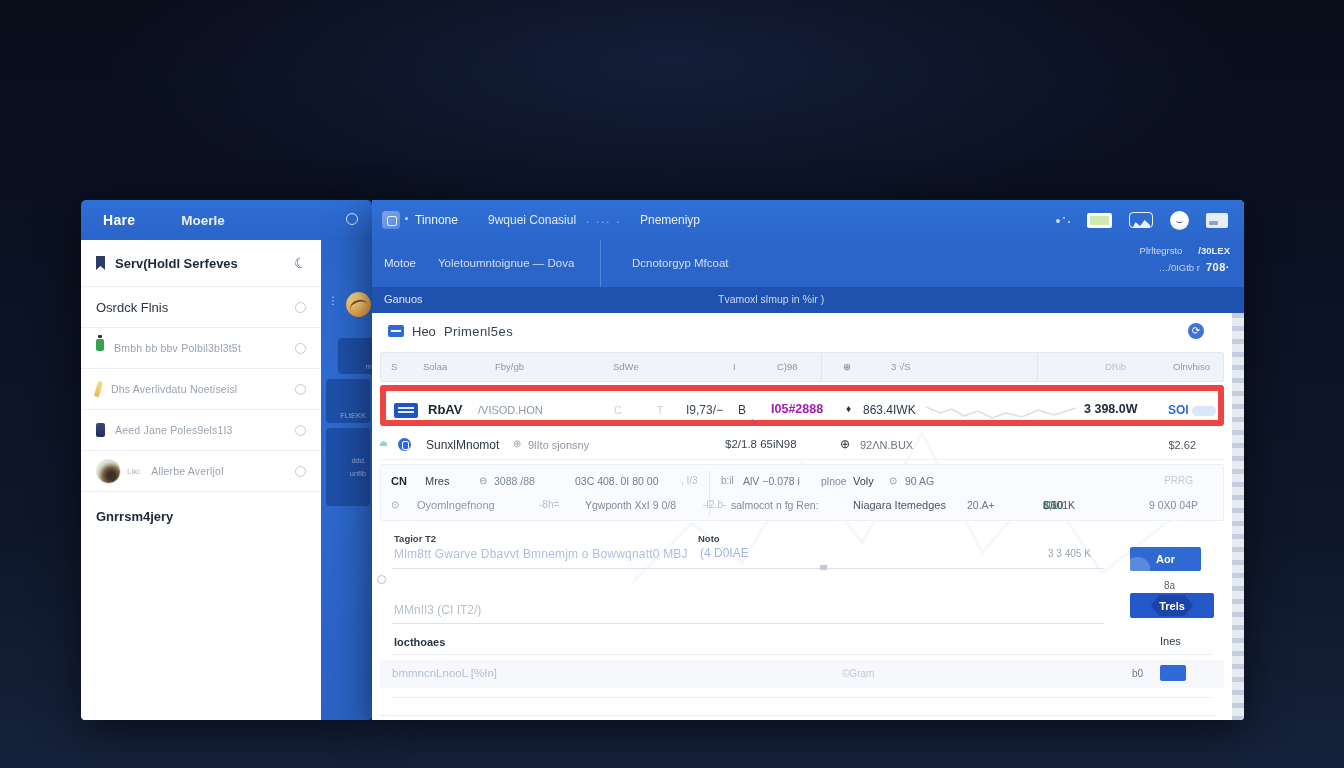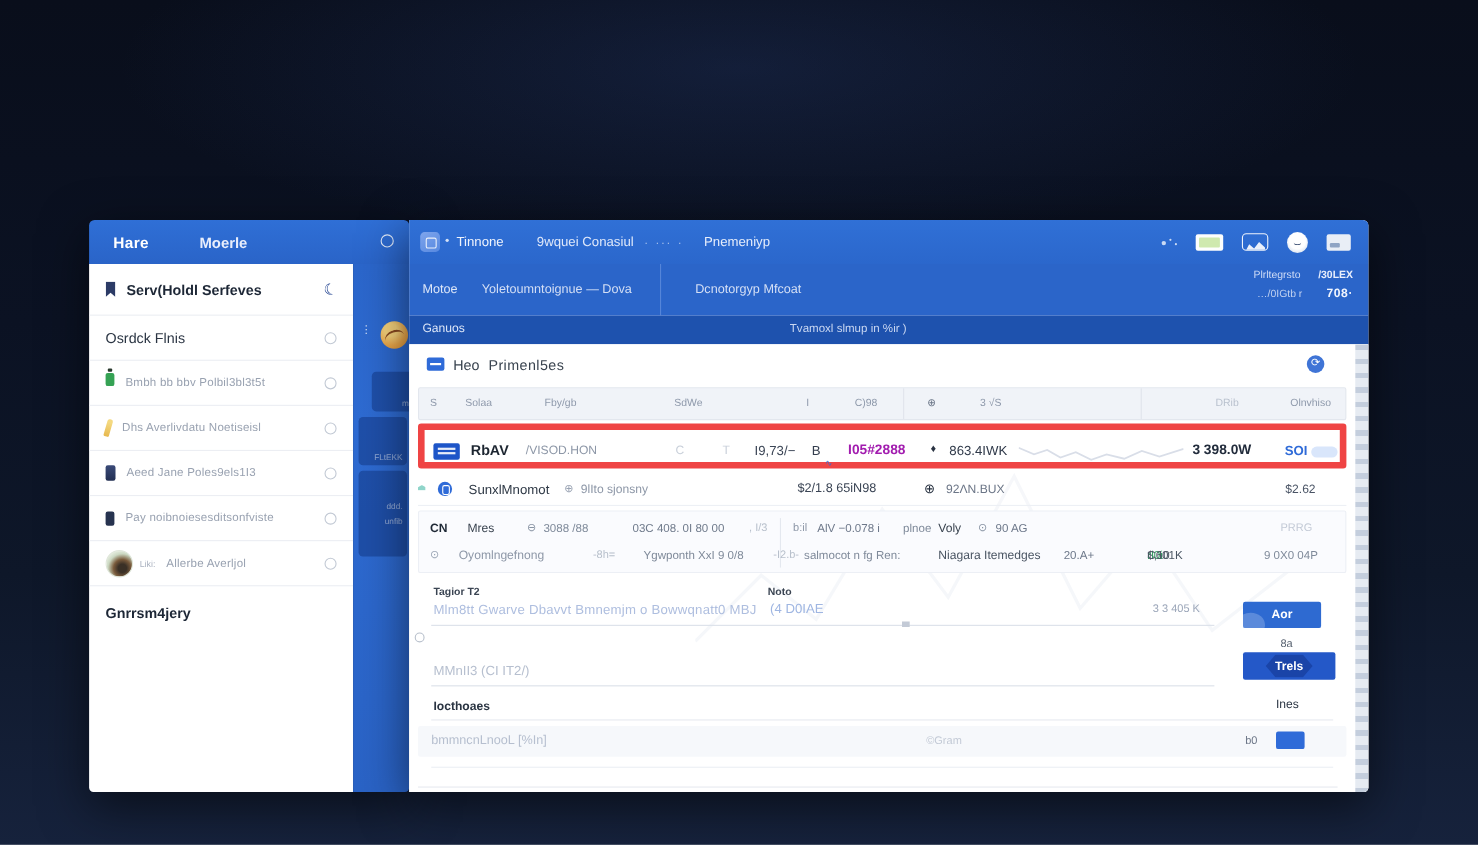--- a/index.html
+++ b/index.html
@@ -86,21 +86,21 @@
 
   .mw-subnav-a { height:47px; background:#2b65c9; position:relative; }
   .sn-l1 { position:absolute; left:12px; top:17px; font-size:11.5px; color:#dce6f8; }
   .sn-l2 { position:absolute; left:66px; top:17px; font-size:11.5px; color:#d4dff5; }
   .sn-div { position:absolute; left:228px; top:0; width:1px; height:47px; background:rgba(120,160,230,.55); }
   .sn-mid { position:absolute; left:260px; top:17px; font-size:11.5px; color:#d4dff5; }
   .sn-r { position:absolute; right:14px; top:5px; text-align:right; }
   .sn-r .r1 { font-size:9.5px; color:#cfdcf6; }
   .sn-r .r1 b { margin-left:16px; font-size:9.5px; color:#e8eefc; }
   .sn-r .r2 { margin-top:5px; font-size:9.5px; color:#c2d2f0; }
-  .sn-r .r2 b { margin-left:22px; font-size:11px; color:#f2f6fe; letter-spacing:.5px;}
+  .sn-r .r2 b { margin-left:6px; font-size:11px; color:#f2f6fe; letter-spacing:.5px;}
   .mw-subnav-b { height:26px; background:#1e52ae; position:relative;padding-left:48px; }
   .snb-l { position:absolute; left:12px; top:6px; font-size:11px; color:#dce6f8; }
   .snb-m { position:absolute; left:346px; top:6px; font-size:10.5px; color:#c9d7f2; }
 
   .mw-content { position:relative; height:407px; background:#fff; border-radius:0 0 4px 0; overflow:hidden; }
   .watermark { position:absolute; left:260px; top:30px; z-index:0; opacity:.55;}
   .layer { position:relative; z-index:1; }
 
   .c-title-ic { position:absolute; left:16px; top:12px; width:16px; height:12px; background:#2f6bd8; border-radius:2px; }
   .c-title-ic::after{ content:""; position:absolute; left:3px; top:5px; width:10px; height:2px; background:#fff; }
@@ -247,25 +247,20 @@
         <span class="ic-pencil"></span>
         <span class="lbl-gray">Dhs Averlivdatu Noetiseisl</span>
         <span class="radio"></span>
       </div>
       <div class="lw-item">
         <span class="ic-flag"></span>
         <span class="lbl-gray">Aeed Jane Poles9els1I3</span>
         <span class="radio"></span>
       </div>
       <div class="lw-item">
-        <span class="ic-phone"></span>
-        <span class="lbl-gray">Pay noibnoiesesditsonfviste</span>
-        <span class="radio"></span>
-      </div>
-      <div class="lw-item">
         <span class="avatar"></span>
         <span class="av-pre">Liki:</span>
         <span class="lbl-gray">Allerbe Averljol</span>
         <span class="radio"></span>
       </div>
       <div class="lw-footer">Gnrrsm4jery</div>
     </div>
     <div class="lw-rail">
       <span class="rail-dots">⋮</span>
       <span class="rail-logo"></span>

